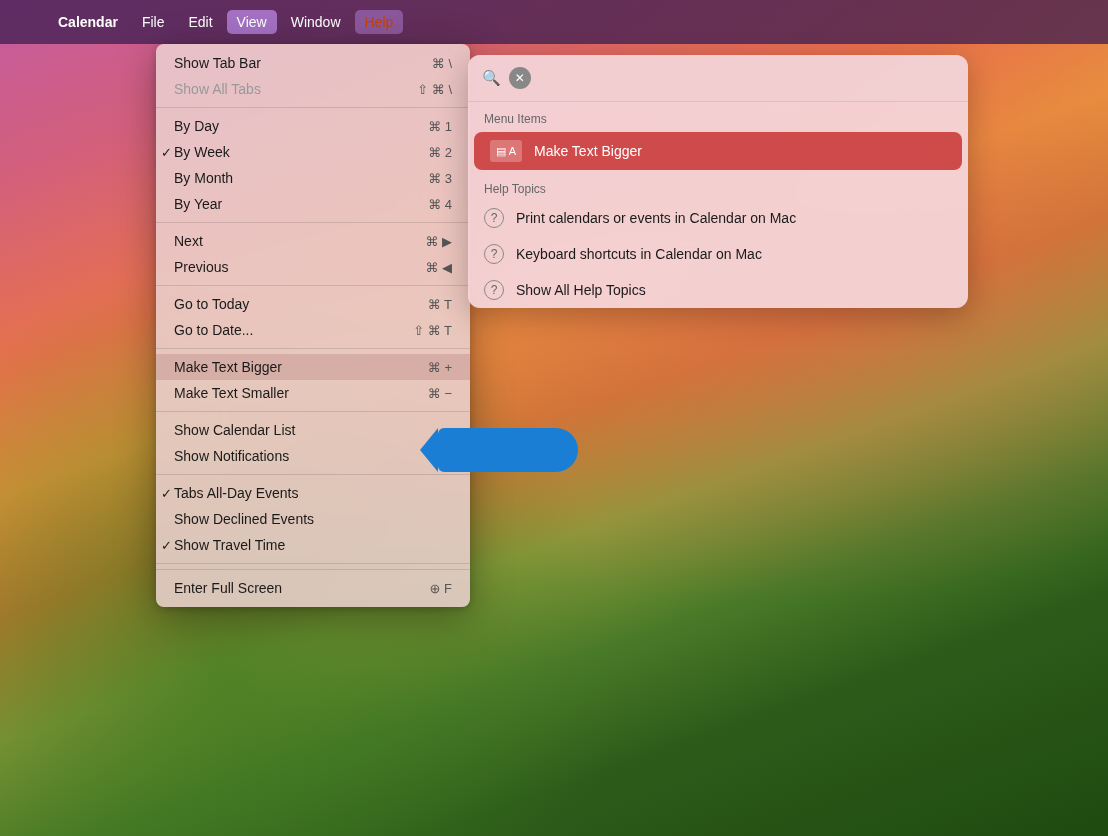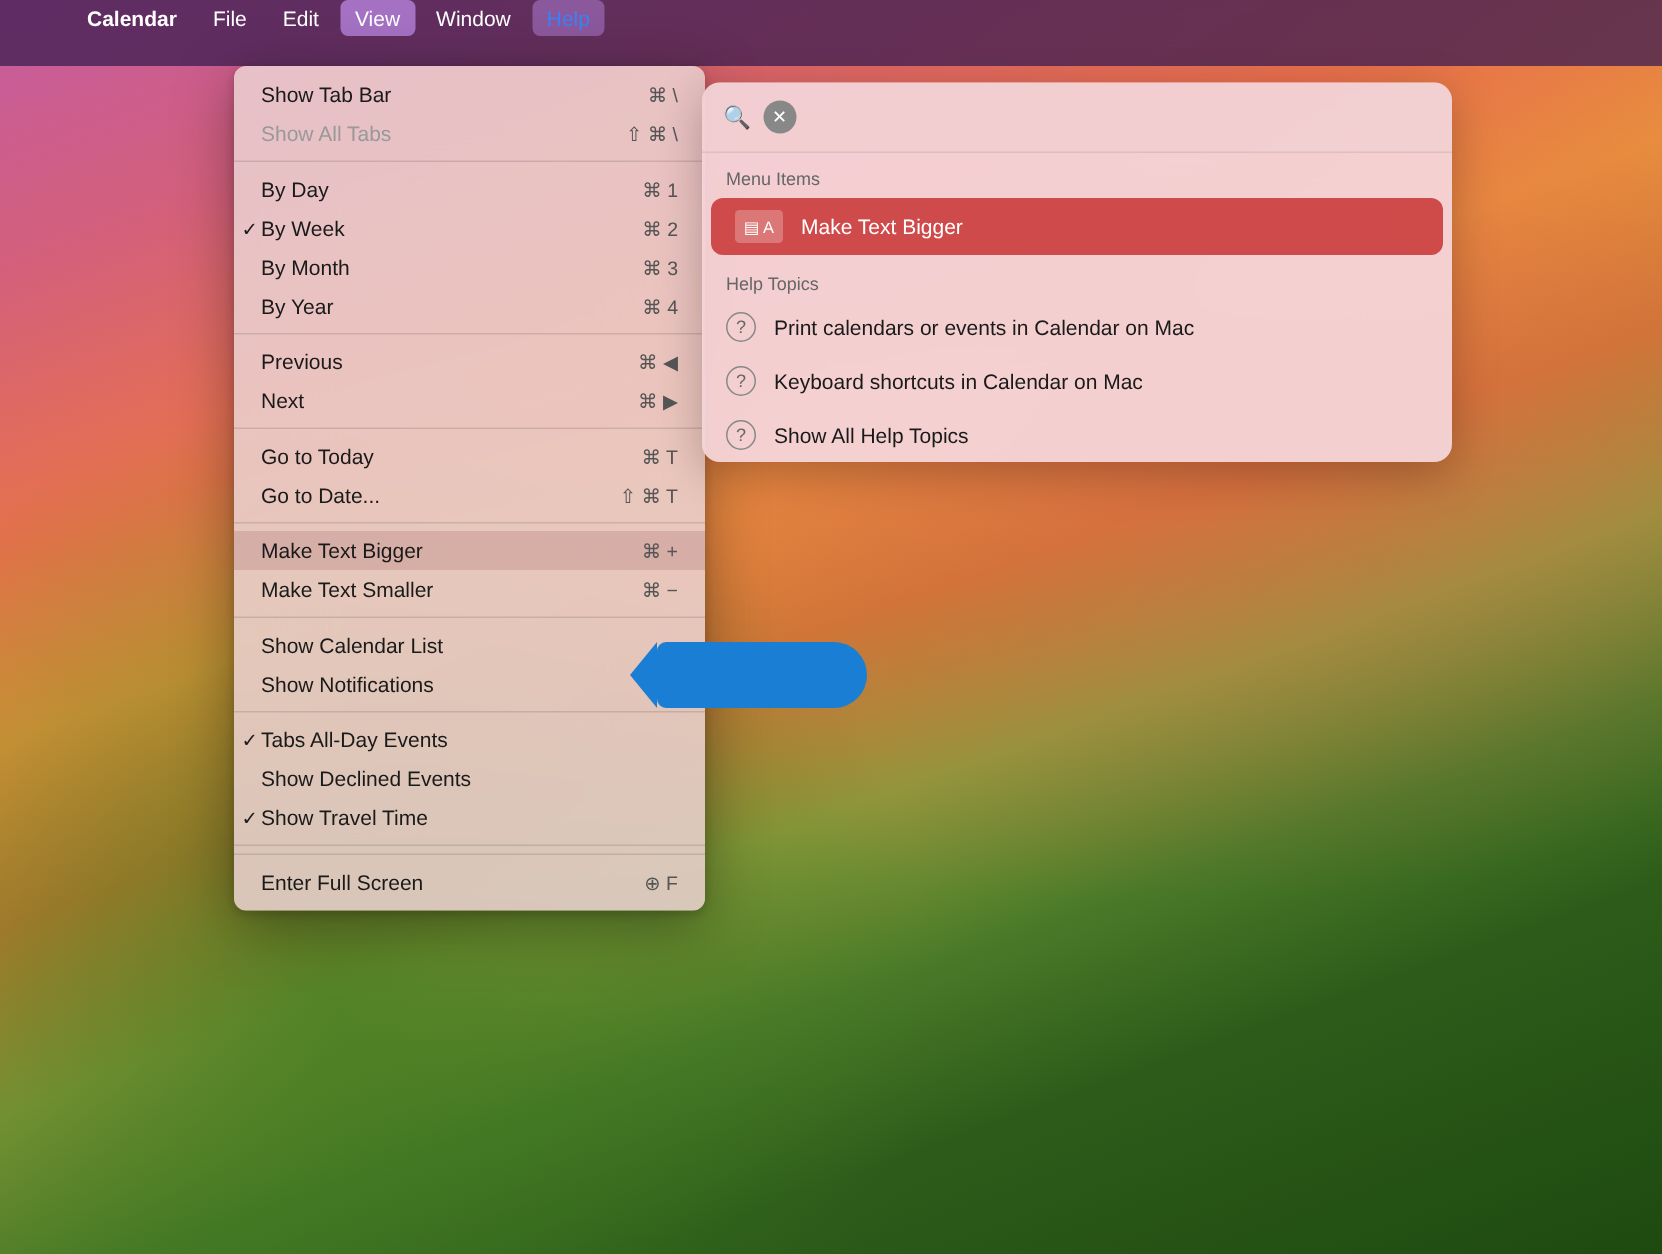--- a/index.html
+++ b/index.html
@@ -43,21 +43,21 @@
     
     .menubar {
       position: absolute;
       top: 0;
       left: 0;
       right: 0;
       height: 44px;
       background: rgba(60, 30, 80, 0.75);
       backdrop-filter: blur(20px);
       display: flex;
-      align-items: flex-start;
+      align-items: center;
       padding: 0 12px;
       gap: 4px;
       z-index: 100;
     }
 
     .menubar-apple {
       width: 32px;
       height: 32px;
       display: flex;
       align-items: center;
@@ -79,21 +79,21 @@
       font-weight: 600;
     }
 
     .menubar-item.active {
       background: rgba(180, 130, 220, 0.8);
       color: white;
     }
 
     .menubar-item.help-active {
       background: rgba(180, 130, 220, 0.5);
-      color: #3b82f6;
+      color: #c2410c;
     }
 
     
     .view-menu {
       position: absolute;
       top: 44px;
       left: 156px;
       width: 314px;
       background: rgba(235, 210, 210, 0.85);
       backdrop-filter: blur(30px);
@@ -327,27 +327,27 @@
   </div>
 
   <div class="menu-item">
     <span>By Year</span>
     <span class="shortcut">⌘ 4</span>
   </div>
 
   <div class="menu-separator"></div>
 
   <div class="menu-item">
+    <span>Next</span>
+    <span class="shortcut">⌘ ▶</span>
+  </div>
+
+  <div class="menu-item">
     <span>Previous</span>
     <span class="shortcut">⌘ ◀</span>
-  </div>
-
-  <div class="menu-item">
-    <span>Next</span>
-    <span class="shortcut">⌘ ▶</span>
   </div>
 
   <div class="menu-separator"></div>
 
   <div class="menu-item">
     <span>Go to Today</span>
     <span class="shortcut">⌘ T</span>
   </div>
 
   <div class="menu-item">

